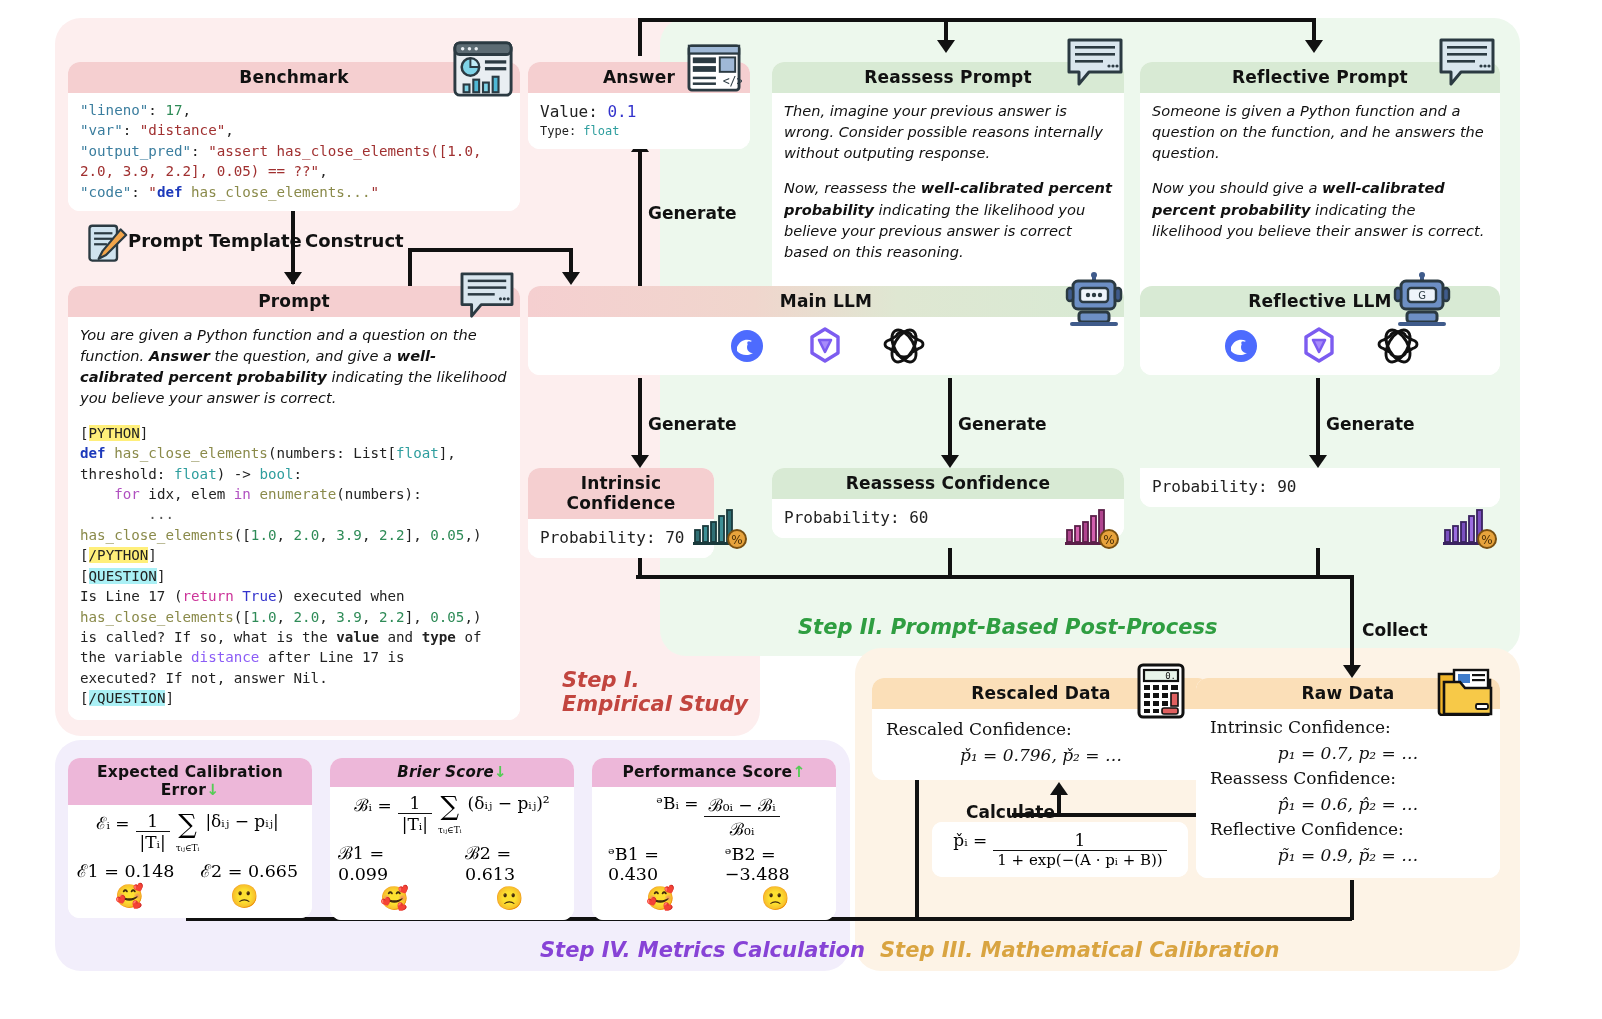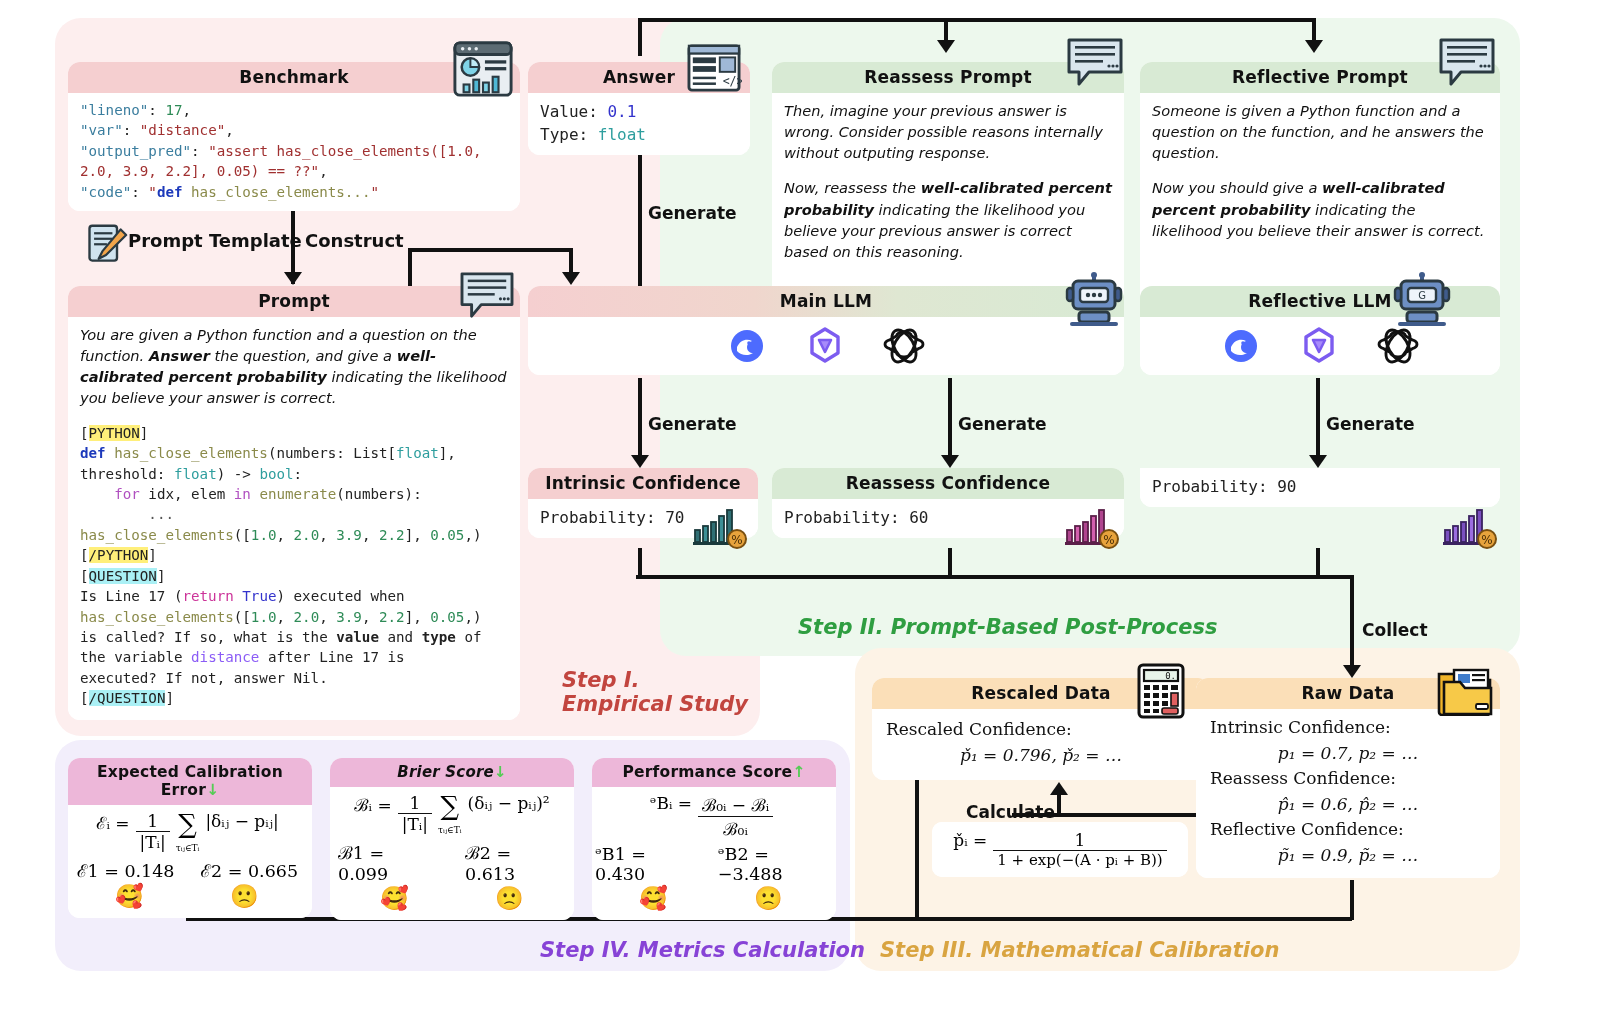--- a/index.html
+++ b/index.html
@@ -222,21 +222,21 @@
     <rect x="10" y="24" width="28" height="2.6" fill="#2b3a42"></rect>
     <circle cx="44" cy="30" r="1.6" fill="#2b3a42"></circle>
       <circle cx="48" cy="30" r="1.6" fill="#2b3a42"></circle>
       <circle cx="52" cy="30" r="1.6" fill="#2b3a42"></circle>
   </svg>
 
   <div class="card" style="left:528px;top:62px;width:222px;">
     <div class="card-head head-pink">Answer</div>
     <div class="card-body">
       <div class="mono" style="font-size:16px;"><span>Value:</span> <span class="s-blue">0.1</span></div>
-      <div class="mono" style="font-size:16px;"><span>Type:</span> <span class="s-type">float</span></div>
+      <div class="mono" style="font-size:12px;"><span>Type:</span> <span class="s-type">float</span></div>
     </div>
   </div>
   <svg class="icon" style="left:686px;top:42px;" width="56" height="52" viewBox="0 0 58 54">
     <rect x="3" y="4" width="52" height="46" rx="3" fill="#ffffff" stroke="#2b3a42" stroke-width="3"></rect>
     <rect x="3" y="4" width="52" height="8" fill="#9fb8d6" stroke="#2b3a42" stroke-width="2.4"></rect>
     <rect x="7" y="16" width="24" height="6" fill="#2b3a42"></rect>
     <rect x="7" y="25" width="24" height="6" fill="#2b3a42"></rect>
     <rect x="35" y="16" width="16" height="15" fill="#9fb8d6" stroke="#2b3a42" stroke-width="2"></rect>
     <rect x="7" y="36" width="24" height="2.6" fill="#2b3a42"></rect>
     <rect x="7" y="42" width="24" height="2.6" fill="#2b3a42"></rect>
@@ -344,21 +344,21 @@
       <circle cx="29" cy="3" r="3" fill="#3f5b8b"></circle>
     <rect x="8" y="9" width="42" height="28" rx="5" fill="#6d8fc4" stroke="#2b3a42" stroke-width="3"></rect>
     <rect x="15" y="16" width="28" height="14" rx="3" fill="#eef4fb" stroke="#2b3a42" stroke-width="2.4"></rect>
     <text x="29" y="27" text-anchor="middle" font-size="10" font-family="DejaVu Sans, sans-serif" fill="#2b3a42">G</text>
     <rect x="2" y="16" width="6" height="13" rx="3" fill="#3f5b8b" stroke="#2b3a42" stroke-width="2.4"></rect>
     <rect x="50" y="16" width="6" height="13" rx="3" fill="#3f5b8b" stroke="#2b3a42" stroke-width="2.4"></rect>
     <rect x="14" y="40" width="30" height="10" rx="3" fill="#6d8fc4" stroke="#2b3a42" stroke-width="3"></rect>
     <rect x="5" y="50" width="48" height="4" rx="2" fill="#3f5b8b"></rect>
   </svg>
 
-  <div class="card" style="left:528px;top:468px;width:230px;">
+  <div class="card" style="left:528px;top:468px;width:186px;">
     <div class="card-head head-pink">Intrinsic Confidence</div>
     <div class="card-body">
       <div class="mono" style="font-size:16px;"><span>Probability:</span> <span>70</span></div>
     </div>
   </div>
   <svg class="icon" style="left:692px;top:502px;" width="58" height="48" viewBox="0 0 58 48">
     <rect x="3" y="28" width="5" height="12" fill="#2f6f74" stroke="#1a3a3c" stroke-width="1.8"></rect>
     <rect x="11" y="24" width="5" height="16" fill="#3d8f95" stroke="#1a3a3c" stroke-width="1.8"></rect>
     <rect x="19" y="20" width="5" height="20" fill="#2f6f74" stroke="#1a3a3c" stroke-width="1.8"></rect>
     <rect x="27" y="14" width="5" height="26" fill="#3d8f95" stroke="#1a3a3c" stroke-width="1.8"></rect>
@@ -518,21 +518,21 @@
       </div>
       <div class="metric-emo">
         <span class="emoji">🥰</span>
         <span class="emoji">🙁</span>
       </div>
     </div>
   </div>
 
   <div class="card" style="left:592px;top:758px;width:244px;">
     <div class="card-head head-purple" style="font-size:15.5px;"><span>Performance Score</span><span style="color:#55cc55;">↑</span></div>
-    <div class="card-body" style="padding:6px 8px 8px 3px;">
+    <div class="card-body" style="padding:6px 8px 8px 16px;">
       <div class="math mrow" style="font-size:17px;">
         <span>ᵊBᵢ =</span>
         <span class="frac">
           <span class="num">ℬ₀ᵢ − ℬᵢ</span>
           <span class="den">ℬ₀ᵢ</span>
         </span>
       </div>
       <div class="metric-vals">
         <span><span>ᵊB1</span> = <span>0.430</span></span>
         <span><span>ᵊB2</span> = <span>−3.488</span></span>

